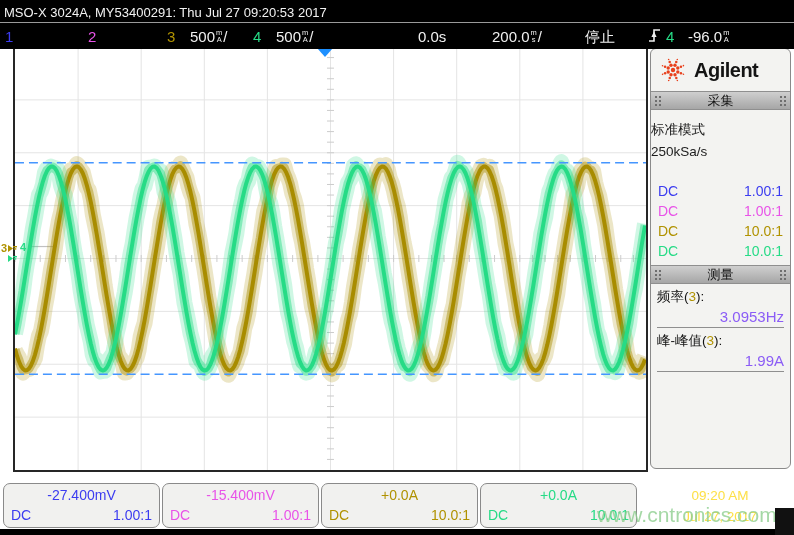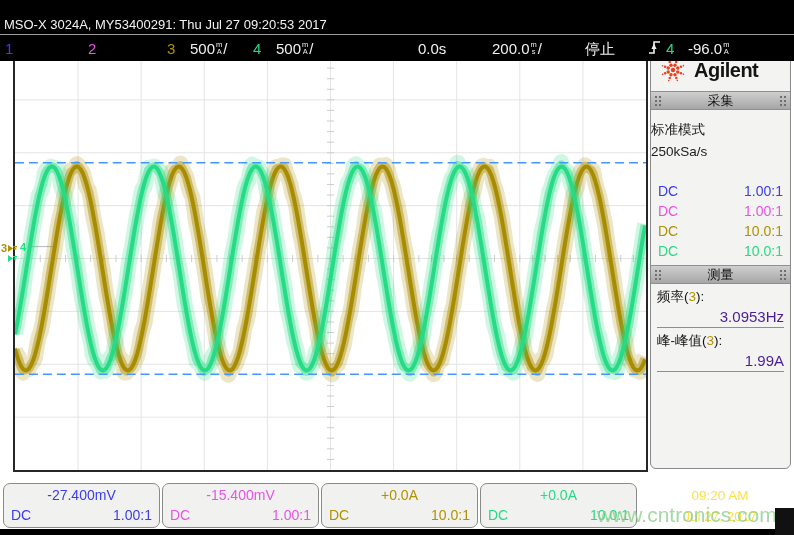--- a/index.html
+++ b/index.html
@@ -1,21 +1,21 @@
 <!DOCTYPE html>
 <html><head>
 <meta charset="utf-8">
 <style>
   * { margin:0; padding:0; box-sizing:border-box; }
   html,body { width:794px; height:535px; }
   body { position:relative; width:794px; height:535px; background:#000; overflow:hidden;
          font-family:"Liberation Sans", sans-serif; }
 
   
-  .header { position:absolute; left:0; top:16px; width:794px; height:45px; background:#000; z-index:5; }
+  .header { position:absolute; left:0; top:4px; width:794px; height:45px; background:#000; z-index:5; }
   .title-bar { position:absolute; left:4px; top:1px; color:#f2f2f2; font-size:13px; letter-spacing:0; }
   .header-divider { position:absolute; left:0; top:18px; width:794px; height:1px; background:#9a9a9a; }
   .st { position:absolute; top:21px; height:23px; line-height:23px; font-size:15px; color:#f0f0f0; white-space:nowrap; }
   .ustack { display:inline-block; vertical-align:top; margin-top:4px; margin-left:1px; margin-right:1px; }
   .ustack i { display:block; font-style:normal; font-size:7.5px; line-height:7px; text-align:center; }
 
   
   .main-bg { position:absolute; left:0; top:45px; width:794px; height:490px; background:#fff; z-index:1; }
 
   
@@ -37,21 +37,21 @@
           background-image:radial-gradient(circle,#6e6e6e 1px, rgba(0,0,0,0) 1.2px);
           background-size:4px 4px; }
   .acq-content { height:67px; text-align:left; padding-top:9px; }
   .acq-content div { font-size:13.5px; color:#1c1c1c; line-height:22px; }
   .ch-rows { height:88px; padding:4px 0 0 0; }
   .ch-row { height:20px; display:flex; justify-content:space-between; align-items:center;
             padding:0 7px; font-size:14px; }
   .meas-content { padding:3px 6px 0 6px; }
   .meas-label { font-size:13.5px; color:#141414; height:20px; line-height:20px; }
   .meas-src { color:#b09200; }
-  .meas-value { font-size:15px; color:#4c1d95; text-align:right; height:21px; line-height:19px;
+  .meas-value { font-size:15px; color:#8b5cf6; text-align:right; height:21px; line-height:19px;
                 border-bottom:1px solid #8f8f8f; margin-bottom:3px; }
 
   
   .bpanel { position:absolute; top:483px; width:157px; height:45px; background:#f1f1ef;
             border:1px solid #8a8a8a; border-radius:7px; z-index:4; }
   .bpanel .bval { text-align:center; font-size:14px; margin-top:3px; }
   .bpanel .brow { display:flex; justify-content:space-between; padding:0 7px; font-size:14px; margin-top:4px; }
 
   .clock { position:absolute; left:650px; top:485px; width:140px; text-align:center; z-index:4;
            font-size:13.5px; color:#fde047; line-height:21px; }

